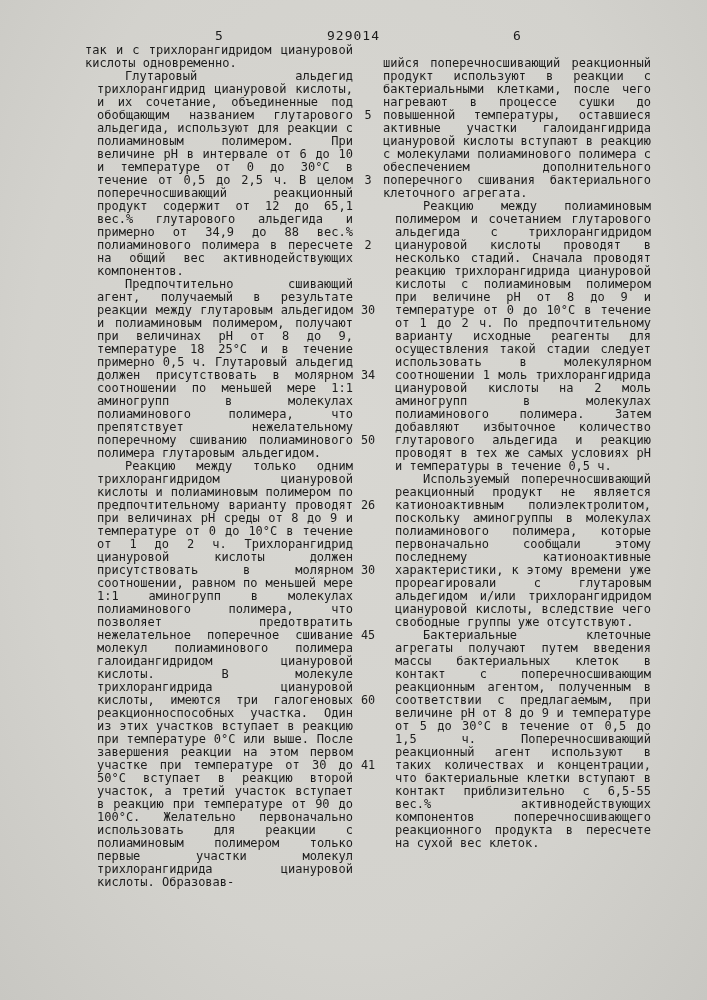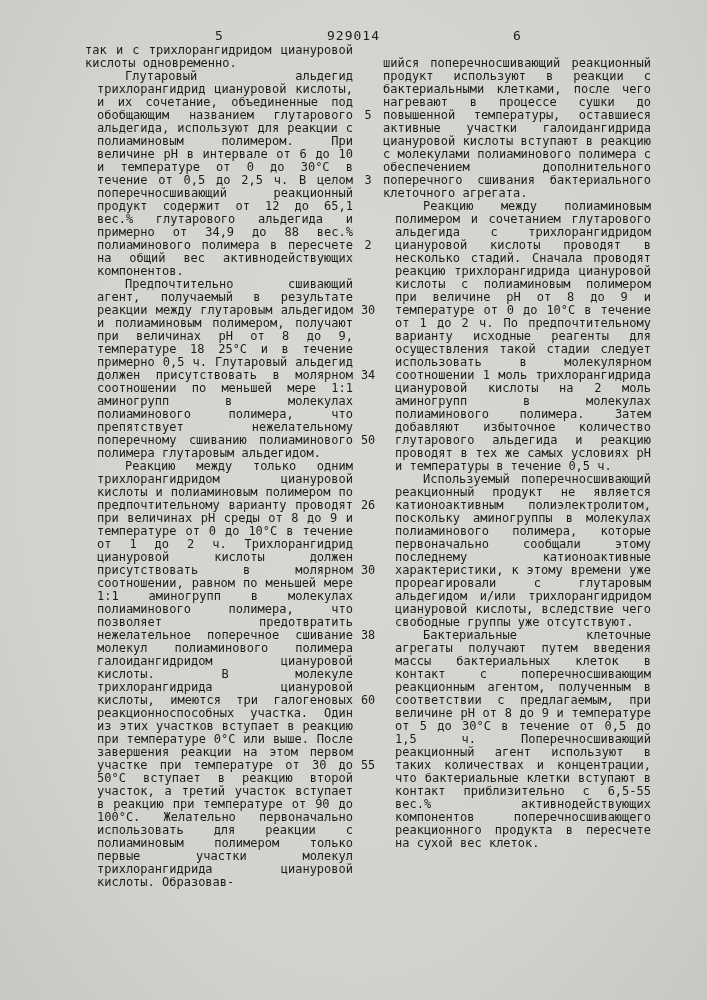--- a/index.html
+++ b/index.html
@@ -46,23 +46,23 @@
 
     <div class="gutter">
         <div class="gutter-num">5</div>
         <div class="gutter-num">3</div>
         <div class="gutter-num">2</div>
         <div class="gutter-num">30</div>
         <div class="gutter-num">34</div>
         <div class="gutter-num">50</div>
         <div class="gutter-num">26</div>
         <div class="gutter-num">30</div>
-        <div class="gutter-num">38</div>
+        <div class="gutter-num">45</div>
         <div class="gutter-num">60</div>
-        <div class="gutter-num">55</div>
+        <div class="gutter-num">41</div>
       </div>
 
     <div class="col col-right">
         <p class="para">шийся поперечносшивающий реакционный продукт используют в реакции с бактериальными клетками, после чего нагревают в процессе сушки до повышенной температуры, оставшиеся активные участки галоидангидрида циануровой кислоты вступают в реакцию с молекулами полиаминового полимера с обеспечением дополнительного поперечного сшивания бактериального клеточного агрегата.</p>
         <p class="para indent">Реакцию между полиаминовым полимером и сочетанием глутарового альдегида с трихлорангидридом циануровой кислоты проводят в несколько стадий. Сначала проводят реакцию трихлорангидрида циануровой кислоты с полиаминовым полимером при величине рН от 8 до 9 и температуре от 0 до 10°С в течение от 1 до 2 ч. По предпочтительному варианту исходные реагенты для осуществления такой стадии следует использовать в молекулярном соотношении 1 моль трихлорангидрида циануровой кислоты на 2 моль аминогрупп в молекулах полиаминового полимера. Затем добавляют избыточное количество глутарового альдегида и реакцию проводят в тех же самых условиях рН и температуры в течение 0,5 ч.</p>
         <p class="para indent">Используемый поперечносшивающий реакционный продукт не является катионоактивным полиэлектролитом, поскольку аминогруппы в молекулах полиаминового полимера, которые первоначально сообщали этому последнему катионоактивные характеристики, к этому времени уже прореагировали с глутаровым альдегидом и/или трихлорангидридом циануровой кислоты, вследствие чего свободные группы уже отсутствуют.</p>
         <p class="para indent">Бактериальные клеточные агрегаты получают путем введения массы бактериальных клеток в контакт с поперечносшивающим реакционным агентом, полученным в соответствии с предлагаемым, при величине рН от 8 до 9 и температуре от 5 до 30°С в течение от 0,5 до 1,5 ч. Поперечносшивающий реакционный агент используют в таких количествах и концентрации, что бактериальные клетки вступают в контакт приблизительно с 6,5-55 вес.% активнодействующих компонентов поперечносшивающего реакционного продукта в пересчете на сухой вес клеток.</p>
       </div>
   </div>
 </div>

